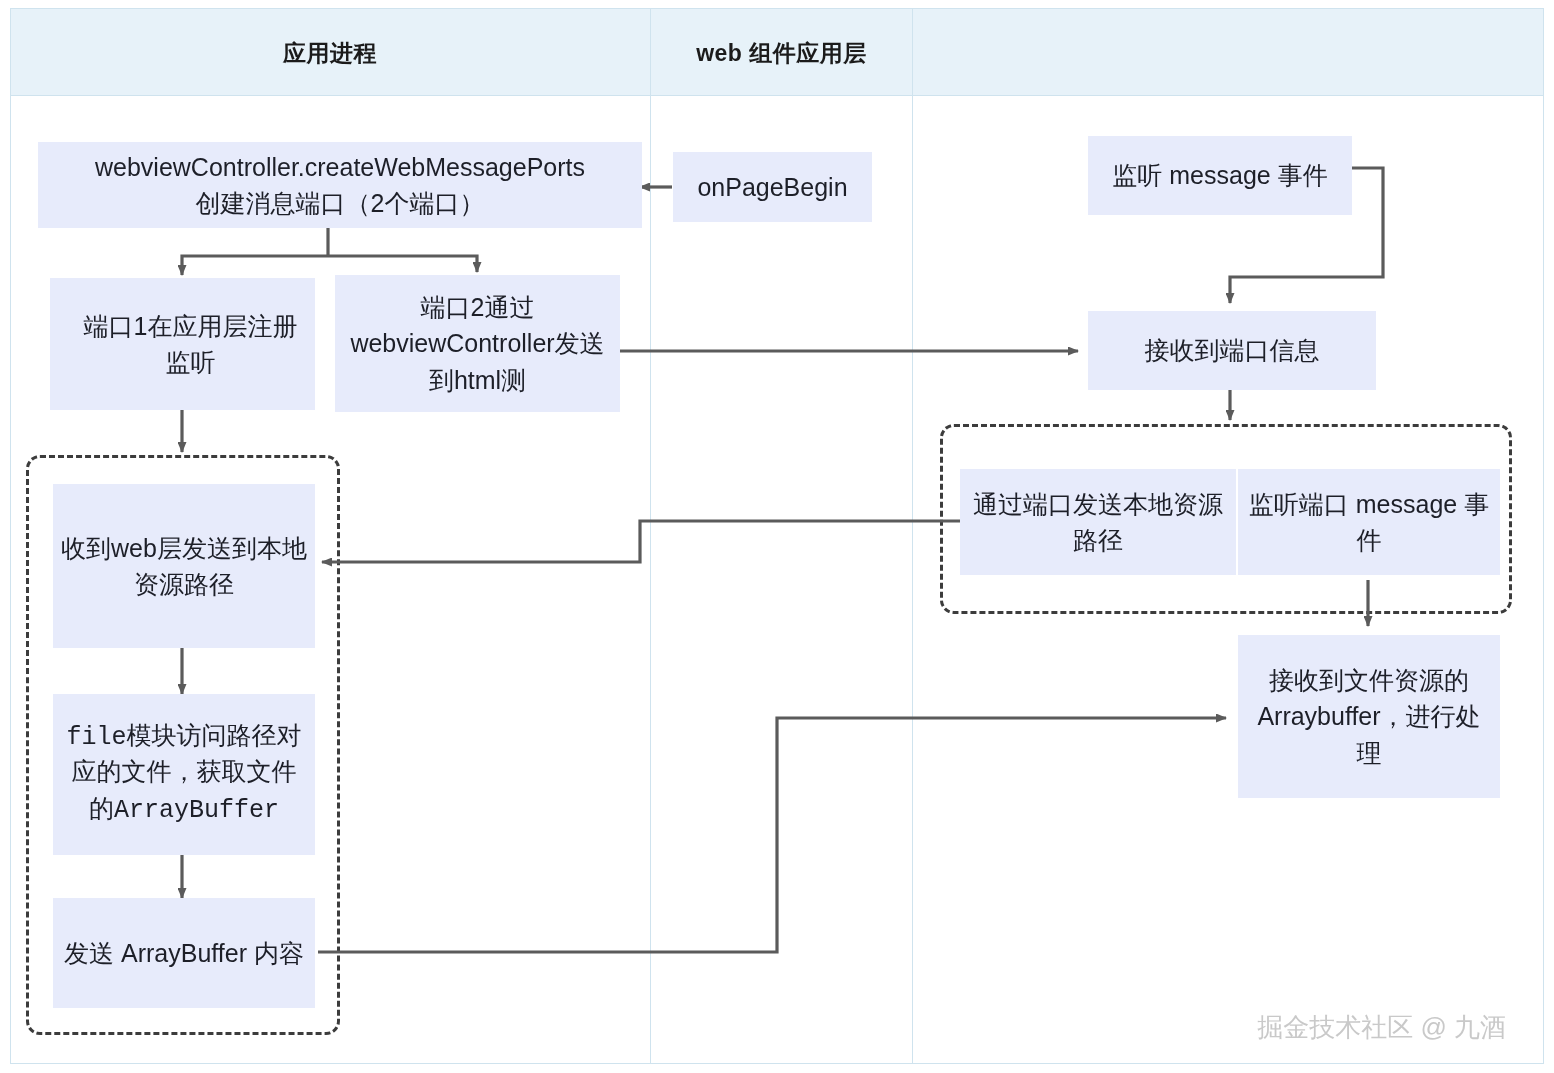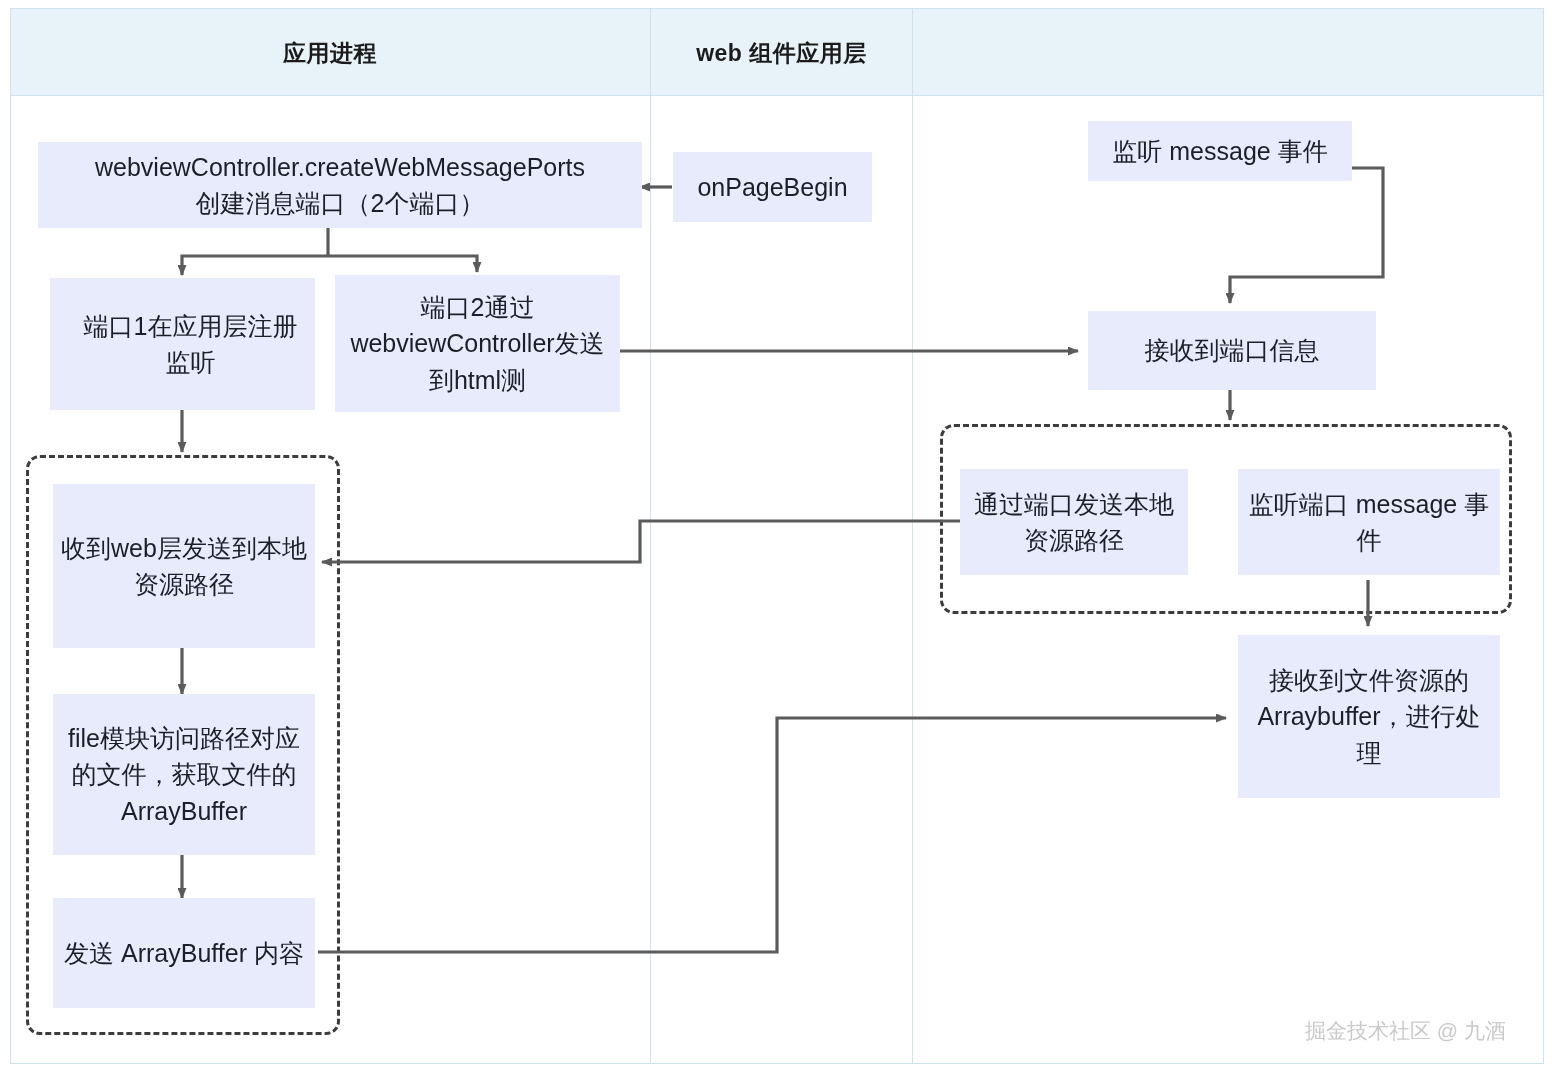--- a/index.html
+++ b/index.html
@@ -92,21 +92,21 @@
     width: 1554px;
     height: 1073px;
     pointer-events: none;
   }
 
   
   .watermark {
     position: absolute;
     right: 48px;
     bottom: 28px;
-    font-size: 21px;
+    font-size: 26px;
     color: #c9c9c9;
     white-space: nowrap;
   }
 </style>
 </head>
 <body>
 
 <div id="canvas">
 
   <div class="lane-header-band"></div>
@@ -164,41 +164,41 @@
   </div>
 
   <div class="node" style="left:335px; top:275px; width:285px; height:137px;">
     <span>端口2通过webviewController发送到html测</span>
   </div>
 
   <div class="node" style="left:53px; top:484px; width:262px; height:164px;justify-content:center;">
     <span>收到web层发送到本地资源路径</span>
   </div>
 
-  <div class="node" style="left:53px; top:694px; width:262px; height:161px;">
+  <div class="node" style="left:53px; top:694px; width:262px; height:161px;font-family:Liberation Mono, monospace;">
     <span>file模块访问路径对应的文件，获取文件的ArrayBuffer</span>
   </div>
 
   <div class="node" style="left:53px; top:898px; width:262px; height:110px;">
     <span>发送 ArrayBuffer 内容</span>
   </div>
 
   <div class="node" style="left:673px; top:152px; width:199px; height:70px;">
     <span>onPageBegin</span>
   </div>
 
-  <div class="node" style="left:1088px; top:121px; width:264px; height:60px;">
+  <div class="node" style="left:1088px; top:136px; width:264px; height:79px;">
     <span>监听 message 事件</span>
   </div>
 
   <div class="node" style="left:1088px; top:311px; width:288px; height:79px;">
     <span>接收到端口信息</span>
   </div>
 
-  <div class="node" style="left:960px; top:469px; width:228px; height:106px;">
+  <div class="node" style="left:960px; top:469px; width:276px; height:106px;">
     <span>通过端口发送本地资源路径</span>
   </div>
 
   <div class="node" style="left:1238px; top:469px; width:262px; height:106px;text-align:center;">
     <span>监听端口 message 事件</span>
   </div>
 
   <div class="node" style="left:1238px; top:635px; width:262px; height:163px;justify-content:flex-end;">
     <span>接收到文件资源的Arraybuffer，进行处理</span>
   </div>

